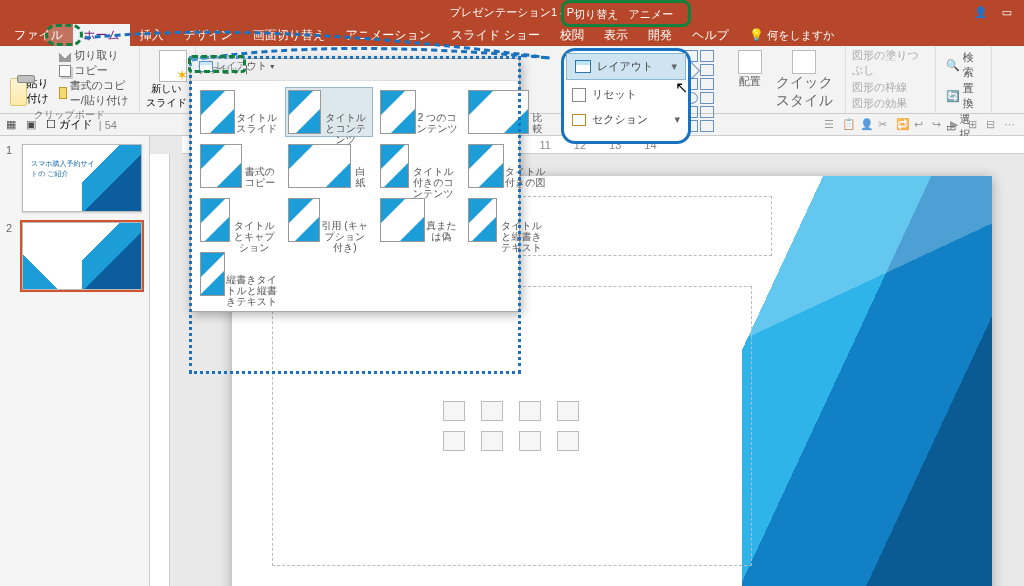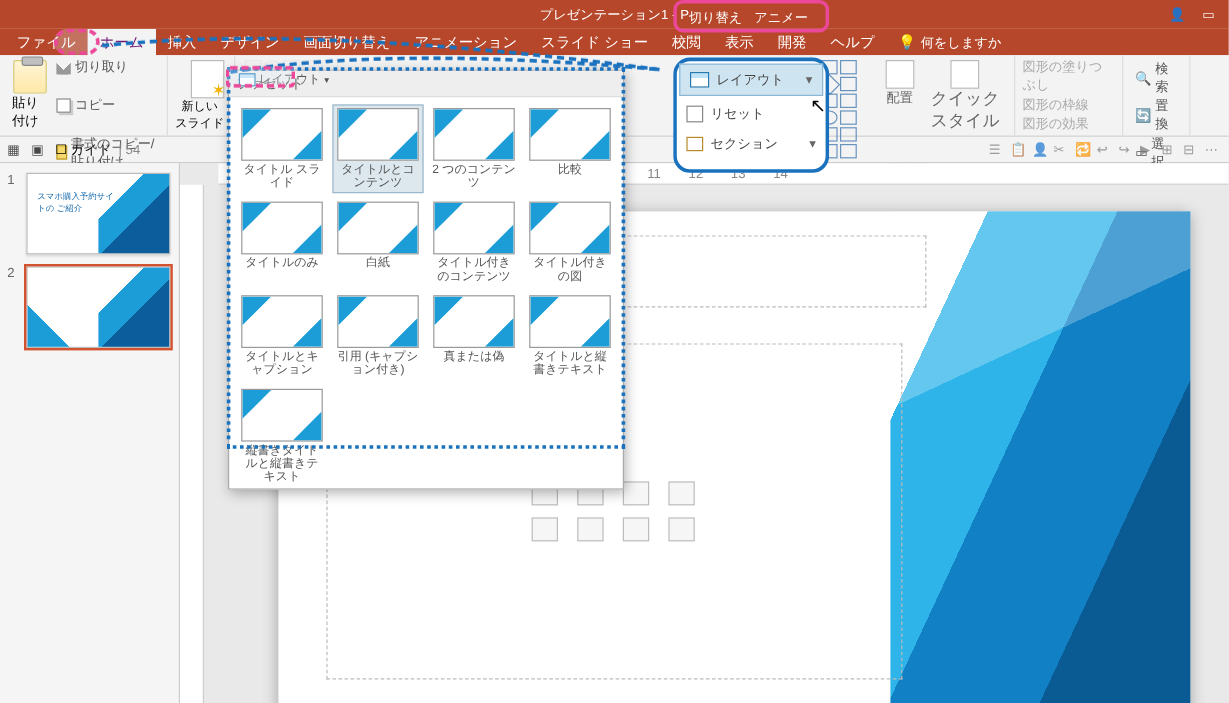--- a/index.html
+++ b/index.html
@@ -6,24 +6,24 @@
 body{width:1024px;height:586px;background:#e6e6e6;overflow:hidden;position:relative}
 .titlebar{height:24px;background:#b7472a;color:#fff;display:flex;align-items:center;justify-content:center;position:relative;font-size:12px}
 .titlebar .wbtns{position:absolute;right:8px;top:3px;display:flex;gap:8px}
 .titlebar .wbtns span{width:18px;height:18px;display:inline-flex;align-items:center;justify-content:center;opacity:.9}
 .tabs{height:22px;background:#b7472a;color:#fff;display:flex;align-items:center;padding-left:4px}
 .tab{padding:3px 10px;cursor:pointer;font-size:12px}
 .tab.active{background:#f3f3f3;color:#701a75}
 .ribbon{height:68px;background:#f3f3f3;border-bottom:1px solid #ccc;display:flex}
 .rgroup{border-right:1px solid #ddd;padding:2px 6px;display:flex;flex-direction:column;justify-content:space-between}
 .rlabel{text-align:center;color:#777;font-size:10px}
-.paste{display:flex;flex-direction:column;align-items:center;padding:2px 4px}
+.paste{display:flex;flex-direction:row;align-items:flex-end;padding:2px 4px}
 .paste-icon{width:28px;height:28px;background:linear-gradient(#fff5d6,#ffe9a8);border:1px solid #d9c96f;border-radius:2px;position:relative}
 .paste-icon::before{content:"";position:absolute;top:-4px;left:6px;width:16px;height:6px;background:#c0c0c0;border:1px solid #888;border-radius:2px}
-.clip-items{display:flex;flex-direction:column;gap:17px;padding-left:4px}
+.clip-items{display:flex;flex-direction:column;gap:0;padding-left:4px}
 .clip-items div{display:flex;align-items:center;gap:3px;color:#555}
 .ic{width:12px;height:12px;display:inline-block}
 .ic-cut{background:linear-gradient(45deg,#999 40%,transparent 40%),linear-gradient(-45deg,#999 40%,transparent 40%)}
 .ic-copy{border:1px solid #888;background:#fff;box-shadow:2px 2px 0 #ccc}
 .ic-fmt{background:#f6d86b;border:1px solid #b89b2a}
 .newslide{display:flex;flex-direction:column;align-items:flex-end;padding:2px}
 .newslide-ic{width:28px;height:32px;background:#fff;border:1px solid #bbb;position:relative}
 .newslide-ic::after{content:"✶";position:absolute;bottom:-2px;right:-2px;color:#f4b200;font-size:14px}
 .layoutbtn{display:flex;align-items:center;gap:3px;padding:2px 6px;border:1px solid transparent;color:#555;white-space:nowrap}
 .layoutbtn .ic-layout{width:14px;height:11px;border:1px solid #2a7ab0;background:linear-gradient(#bfe3f7,#bfe3f7) 0 0/100% 3px no-repeat,#fff}
@@ -53,27 +53,27 @@
 .slide{width:760px;height:430px;background:#fff;box-shadow:0 2px 12px rgba(0,0,0,.3);position:relative;margin-left:40px}
 .slide-bg{position:absolute;right:0;top:0;bottom:0;width:250px;background:linear-gradient(115deg,transparent 18%,#2fb4e9 18%,#2fb4e9 42%,#1180c4 42%,#1180c4 70%,#0a5a94 70%)}
 .slide-bg::after{content:"";position:absolute;right:0;top:0;width:100%;height:100%;background:linear-gradient(155deg,rgba(255,255,255,.25) 30%,transparent 30%)}
 .ph-title{position:absolute;left:40px;top:20px;width:500px;height:60px;border:1px dashed #bbb}
 .ph-content{position:absolute;left:40px;top:110px;width:480px;height:280px;border:1px dashed #bbb;display:flex;align-items:center;justify-content:center}
 .content-icons{display:grid;grid-template-columns:repeat(4,24px);gap:10px 14px}
 .content-icons span{width:22px;height:20px;opacity:.55;border:1px solid #888;background:#efefef}
 .layout-gallery{position:absolute;left:190px;top:58px;width:330px;background:#fff;border:1px solid #aaa;box-shadow:2px 3px 10px rgba(0,0,0,.3);z-index:40;padding-bottom:6px}
 .lg-head{background:#eee;padding:3px 6px;color:#666;border-bottom:1px solid #ddd}
 .lg-grid{display:grid;grid-template-columns:repeat(4,1fr);gap:4px 4px;padding:6px}
-.lg-item{display:flex;flex-direction:column;align-items:center;padding:2px;border:1px solid transparent;cursor:pointer}
+.lg-item{display:flex;align-items:flex-end;padding:2px;border:1px solid transparent;cursor:pointer}
 .lg-item.sel{background:#dce7ee;border-color:#9ab8cc}
 .lg-thumb{width:68px;height:44px;background:#fff;border:1px solid #999;position:relative;overflow:hidden}
 .lg-tri{position:absolute;left:0;top:0;width:0;height:0;border-top:24px solid #1d9dd8;border-right:24px solid transparent}
 .lg-tri2{position:absolute;right:0;bottom:0;width:0;height:0;border-bottom:24px solid #1d9dd8;border-left:24px solid transparent}
 .lg-lbl{font-size:10px;color:#555;text-align:center;margin-top:2px;line-height:1.1;height:22px}
-.callout{position:absolute;z-index:60;border:3px solid #ec4899;border-radius:14px;background:rgba(230,245,255,.25);pointer-events:none}
+.callout{position:absolute;z-index:60;border:3px solid #15803d;border-radius:14px;background:rgba(230,245,255,.25);pointer-events:none}
 .callout.c1{left:45px;top:24px;width:38px;height:22px;border-style:dashed}
 .callout.c2{left:188px;top:55px;width:58px;height:18px;border-style:dashed;border-radius:4px}
 .callout.c3{left:561px;top:0px;width:130px;height:27px;border-radius:8px;background:transparent}
 .callout-big{position:absolute;left:561px;top:48px;width:130px;height:96px;border:3px solid #1a72bf;border-radius:14px;z-index:60;background:#fff}
 .cb-item{display:flex;align-items:center;gap:6px;padding:5px 8px;color:#444}
 .cb-item .ic-layout{width:16px;height:13px;border:1px solid #2a7ab0;background:linear-gradient(#bfe3f7,#bfe3f7) 0 0/100% 4px no-repeat,#fff}
 .cb-item.hov{background:#cfe4f1;border:1px solid #8ab7d6;margin:2px}
 .ic-reset{width:14px;height:14px;border:1px solid #888;background:#fff;position:relative}
 .ic-section{width:14px;height:12px;border:1px solid #b88a2a;background:#fff}
 .gal-border{position:absolute;left:189px;top:56px;width:332px;height:318px;z-index:45;pointer-events:none;border:3px dotted #1a72bf}
@@ -313,21 +313,21 @@
           <div class="lg-tri"></div>
           <div class="lg-tri2"></div>
         </div>
         <div class="lg-lbl">比較</div>
       </div>
       <div class="lg-item">
         <div class="lg-thumb">
           <div class="lg-tri"></div>
           <div class="lg-tri2"></div>
         </div>
-        <div class="lg-lbl">タイトルのみ</div>
+        <div class="lg-lbl">書式のコピー</div>
       </div>
       <div class="lg-item">
         <div class="lg-thumb">
           <div class="lg-tri"></div>
           <div class="lg-tri2"></div>
         </div>
         <div class="lg-lbl">白紙</div>
       </div>
       <div class="lg-item">
         <div class="lg-thumb">

